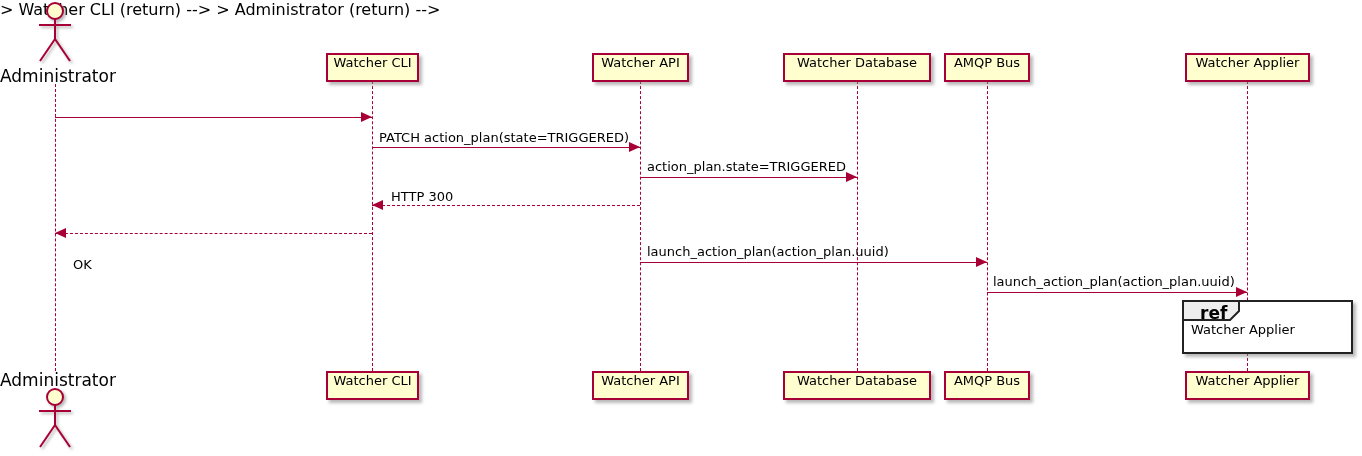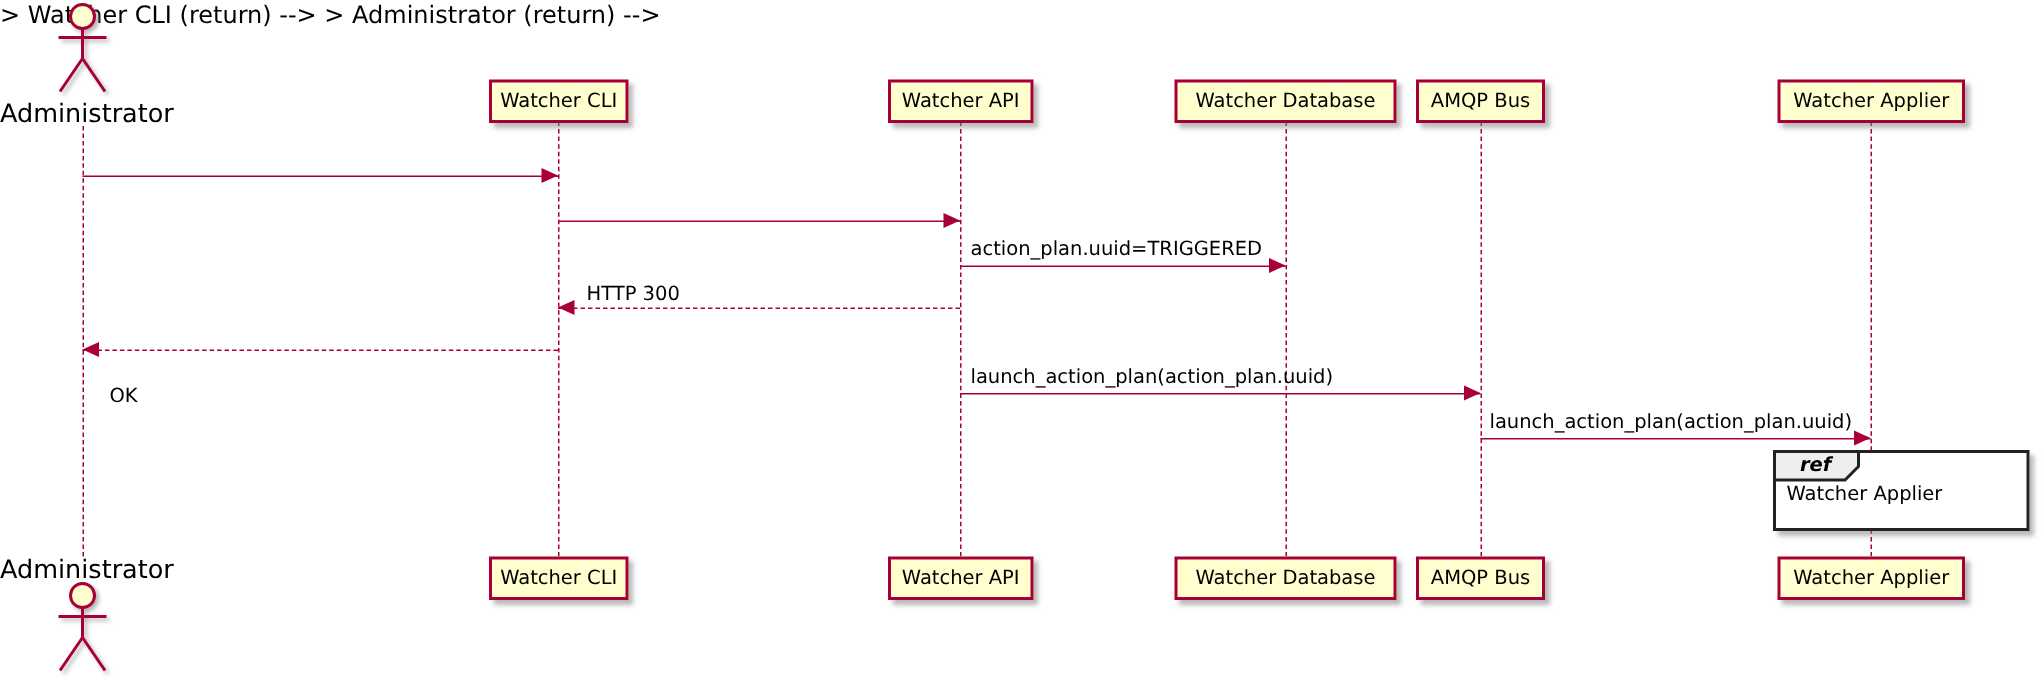--- a/index.html
+++ b/index.html
@@ -10,21 +10,21 @@
     font-family:"DejaVu Sans","Liberation Sans",sans-serif;
     color:#000;
     overflow:hidden;
   }
   .participant-box{
     position:absolute;
     box-sizing:border-box;
     height:29px;
     background:var(--participant-fill,#FEFECE);
     border:2px solid var(--accent,#A80036);
-    display:flex;align-items:center;justify-content:center;
+    display:flex;align-items:flex-start;justify-content:center;
     font-size:13px;
     box-shadow:3px 3px 3px rgba(130,130,130,0.55);
     white-space:nowrap;
   }
   .lifeline{
     position:absolute;
     width:0;
     border-left:1px dashed var(--accent,#A80036);
   }
   .msg-line{
@@ -64,23 +64,22 @@
     border:2px solid var(--ref-border,#222222);
     box-shadow:3px 3px 3px rgba(130,130,130,0.55);
   }
   .ref-tab{
     position:absolute;
     top:-2px;left:-2px;
   }
   .ref-tab-label{
     position:absolute;
     top:1px;left:16px;
-    font-size:13px;
+    font-size:17px;
     font-weight:bold;
-    font-style:italic;
   }
   .ref-body{
     position:absolute;
     top:20px;left:7px;right:4px;
     font-size:13px;
     line-height:16px;
   }
 </style>
 </head>
 <body>
@@ -120,25 +119,26 @@
     </div>
   <div class="participant-box" style="left:1185px;top:53px;width:125px;">
       <span>Watcher Applier</span>
     </div>
 
   
   <div class="msg-line solid" style="left:55px;top:117px;width:317px;"></div>
   <div class="arrowhead right" style="left:361px;top:112px;"></div>
 
   
+  <div class="msg-label" style="left:379px;top:130px;">PATCH action_plan(state=TRIGGERED)</div>
   <div class="msg-line solid" style="left:372px;top:147px;width:268px;"></div>
   <div class="arrowhead right" style="left:629px;top:142px;"></div>
 
   
-  <div class="msg-label" style="left:647px;top:159px;">action_plan.uuid=TRIGGERED</div>
+  <div class="msg-label" style="left:647px;top:159px;">action_plan.state=TRIGGERED</div>
   <div class="msg-line solid" style="left:640px;top:177px;width:217px;"></div>
   <div class="arrowhead right" style="left:846px;top:172px;"></div>
 
   &gt; Watcher CLI (return) --&gt;
   <div class="msg-label" style="left:391px;top:189px;">HTTP 300</div>
   <div class="msg-line dashed" style="left:372px;top:205px;width:268px;"></div>
   <div class="arrowhead left" style="left:372px;top:200px;"></div>
 
   &gt; Administrator (return) --&gt;
   <div class="msg-label" style="left:73px;top:217px;margin-top:40px;">OK</div>

